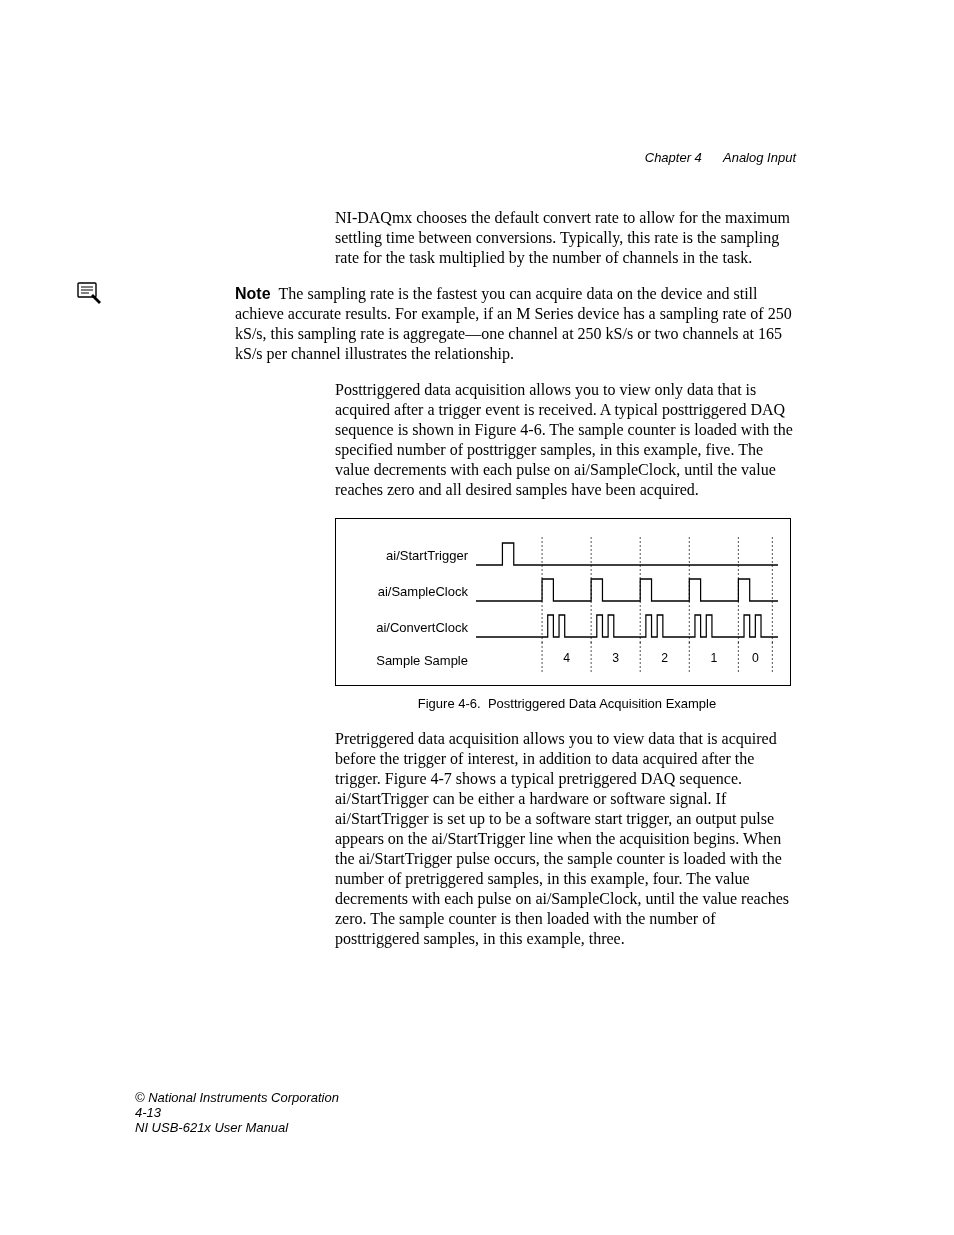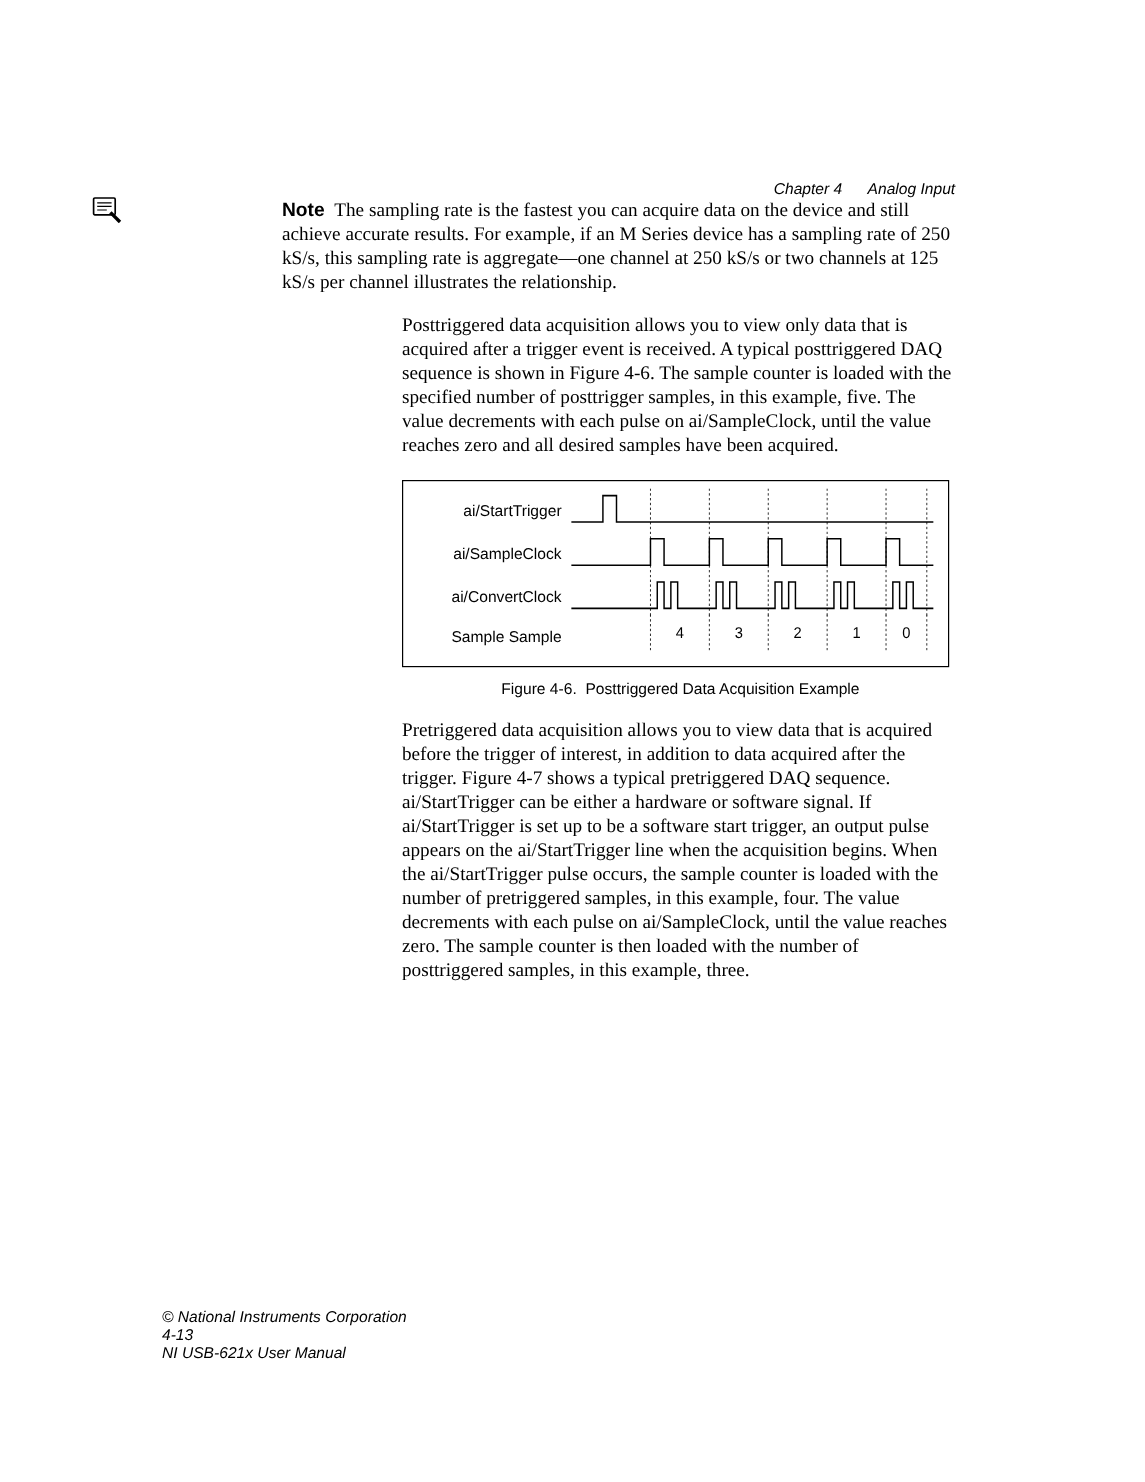--- a/index.html
+++ b/index.html
@@ -58,21 +58,21 @@
     line-height: 1.25;
     margin-left: 100px;
   }
   .note-label {
     font-family: Arial, Helvetica, sans-serif;
     font-weight: bold;
   }
   .figure-box {
     border: 1px solid #000;
     margin: 18px 8px 10px 0;
-    padding: 6px 12px 10px 12px;
+    padding: 18px 12px 10px 12px;
     font-family: Arial, Helvetica, sans-serif;
     font-size: 13px;
     box-sizing: border-box;
   }
   .sig-row {
     display: flex;
     align-items: center;
     height: 36px;
     position: relative;
   }
@@ -116,33 +116,36 @@
 </head>
 <body>
 
 <div class="page">
 
   <div class="running-head">
     <span class="chap">Chapter 4</span>
     <span>Analog Input</span>
   </div>
 
+  <div class="body-col first-block">
+    <p class="para">NI-DAQmx chooses the default convert rate to allow for the maximum settling time between conversions. Typically, this rate is the sampling rate for the task multiplied by the number of channels in the task.</p>
+  </div>
 
   <div class="note-block">
     <span class="note-icon">
       <svg viewBox="0 0 28 24" width="28" height="24">
         <rect x="3" y="3" width="18" height="14" rx="1" fill="none" stroke="#000" stroke-width="1.4"></rect>
         <line x1="6" y1="7" x2="18" y2="7" stroke="#000" stroke-width="1"></line>
         <line x1="6" y1="10" x2="18" y2="10" stroke="#000" stroke-width="1"></line>
         <line x1="6" y1="13" x2="14" y2="13" stroke="#000" stroke-width="1"></line>
         <path d="M18 14 L26 22 L24 24 L16 16 Z" fill="#000"></path>
       </svg>
     </span>
     <p class="note-text">
-      <span class="note-label">Note</span>&nbsp;&nbsp;<span>The sampling rate is the fastest you can acquire data on the device and still achieve accurate results. For example, if an M Series device has a sampling rate of 250 kS/s, this sampling rate is aggregate—one channel at 250 kS/s or two channels at 125 kS/s per channel illustrates the relationship.</span>
+      <span class="note-label">Note</span>&nbsp;&nbsp;<span>The sampling rate is the fastest you can acquire data on the device and still achieve accurate results. For example, if an M Series device has a sampling rate of 250 kS/s, this sampling rate is aggregate—one channel at 250 kS/s or two channels at 165 kS/s per channel illustrates the relationship.</span>
     </p>
   </div>
 
   <div class="body-col">
     <p class="para">Posttriggered data acquisition allows you to view only data that is acquired after a trigger event is received. A typical posttriggered DAQ sequence is shown in Figure 4-6. The sample counter is loaded with the specified number of posttrigger samples, in this example, five. The value decrements with each pulse on ai/SampleClock, until the value reaches zero and all desired samples have been acquired.</p>
 
     <div class="figure-box">
 
       <div class="sig-row">
         <div class="sig-label">ai/StartTrigger</div>

